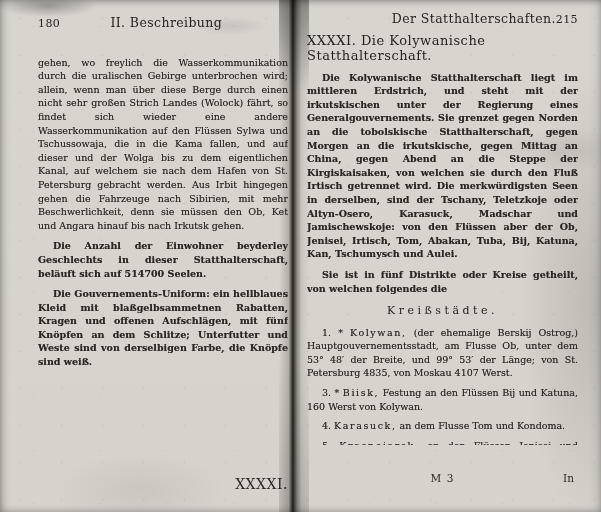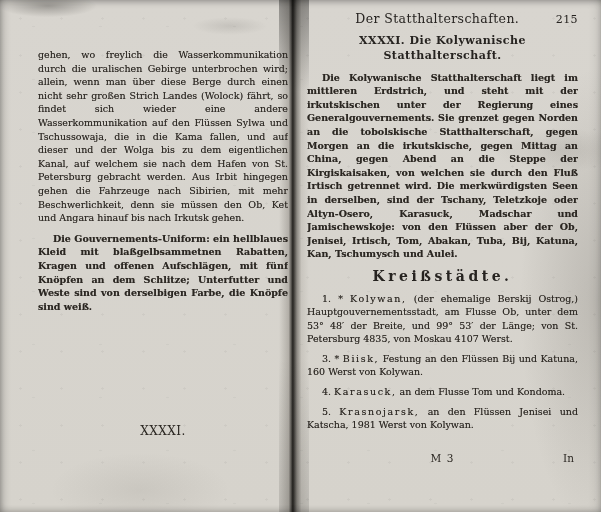--- a/index.html
+++ b/index.html
@@ -47,74 +47,81 @@
   .page{position:absolute;font-size:9.5px;line-height:13.6px;}
   .page-left{left:38px;top:16px;width:250px;}
   .page-right{left:307px;top:12px;width:271px;}
 
   .running-head{
     display:flex;align-items:baseline;
     font-size:12px;letter-spacing:0.4px;color:#262320;
   }
   .running-head .pageno{font-size:11px;}
   .running-head .title{flex:1;text-align:center;font-size:12.5px;}
-  .page-right .running-head .title{text-align:center;}
+  .page-right .running-head .title{text-align:right;}
 
   .body-block{overflow:hidden;}
-  .page-left .body-block{margin-top:32px;height:400px;}
+  .page-left .body-block{margin-top:25px;height:400px;}
   .page-right .body-block{margin-top:6px;height:412px;}
 
   p{margin:0 0 7px 0;text-align:justify;text-shadow:0 0 0.4px rgba(43,39,34,0.55);}
   p.indent{text-indent:15px;font-weight:bold;}
   .section-heading{
-    text-align:center;font-size:11px;line-height:15px;
-    letter-spacing:0.5px;margin:0 0 8px 0;font-weight:bold;color:#262320;
+    text-align:left;font-size:13px;line-height:15px;
+    letter-spacing:0.5px;margin:0 0 8px 0;font-weight:normal;color:#262320;
     text-shadow:none;
   }
   .kreis-heading{
-    text-align:center;font-size:14px;letter-spacing:3.5px;
-    font-weight:bold;margin:9px 0 8px 0;color:#262320;text-shadow:none;
+    text-align:center;font-size:11px;letter-spacing:3.5px;
+    font-weight:normal;margin:9px 0 8px 0;color:#262320;text-shadow:none;
   }
   .entry{text-indent:15px;margin-bottom:6px;}
   .city{letter-spacing:1.6px;}
   .catchword-row-left{
-    position:absolute;left:38px;top:424px;width:250px;text-align:center;
-    font-size:12px;letter-spacing:0.5px;
+    position:absolute;left:38px;top:476px;width:250px;text-align:right;
+    font-size:14px;letter-spacing:0.5px;
   }
   .sig-row{
-    position:absolute;left:307px;top:452px;width:271px;height:14px;
+    position:absolute;left:307px;top:472px;width:271px;height:14px;
     font-size:10.5px;
   }
   .sig-row .sig{position:absolute;left:0;right:0;text-align:center;letter-spacing:1px;}
   .sig-row .catch{position:absolute;right:4px;top:0;}
 </style>
 </head>
 <body>
 
 <div class="scan">
 
   <div class="gutter"></div>
 
   <div class="page page-left">
+    <div class="running-head">
+      <span class="pageno">180</span>
+      <span class="title">II. Beschreibung</span>
+      <span class="pageno">&nbsp;&nbsp;&nbsp;&nbsp;</span>
+    </div>
     <div class="body-block">
       <p>gehen, wo freylich die Wasserkommunikation durch die uralischen Gebirge unterbrochen wird; allein, wenn man über diese Berge durch einen nicht sehr großen Strich Landes (Wolock) fährt, so findet sich wieder eine andere Wasserkommunikation auf den Flüssen Sylwa und Tschussowaja, die in die Kama fallen, und auf dieser und der Wolga bis zu dem eigentlichen Kanal, auf welchem sie nach dem Hafen von St. Petersburg gebracht werden. Aus Irbit hingegen gehen die Fahrzeuge nach Sibirien, mit mehr Beschwerlichkeit, denn sie müssen den Ob, Ket und Angara hinauf bis nach Irkutsk gehen.</p>
+      <p class="indent">Die Anzahl der Einwohner beyderley Geschlechts in dieser Statthalterschaft, beläuft sich auf 514700 Seelen.</p>
       <p class="indent">Die Gouvernements-Uniform: ein hellblaues Kleid mit blaßgelbsammetnen Rabatten, Kragen und offenen Aufschlägen, mit fünf Knöpfen an dem Schlitze; Unterfutter und Weste sind von derselbigen Farbe, die Knöpfe sind weiß.</p>
     </div>
   </div>
   <div class="catchword-row-left">XXXXI.</div>
 
   <div class="page page-right">
     <div class="running-head">
       <span class="pageno">&nbsp;&nbsp;&nbsp;</span>
       <span class="title">Der Statthalterschaften.</span>
       <span class="pageno">215</span>
     </div>
     <div class="body-block">
       <p class="section-heading">XXXXI. Die Kolywanische Statthalterschaft.</p>
       <p class="indent">Die Kolywanische Statthalterschaft liegt im mittleren Erdstrich, und steht mit der irkutskischen unter der Regierung eines Generalgouvernements. Sie grenzet gegen Norden an die tobolskische Statthalterschaft, gegen Morgen an die irkutskische, gegen Mittag an China, gegen Abend an die Steppe der Kirgiskaisaken, von welchen sie durch den Fluß Irtisch getrennet wird. Die merkwürdigsten Seen in derselben, sind der Tschany, Teletzkoje oder Altyn-Osero, Karasuck, Madschar und Jamischewskoje: von den Flüssen aber der Ob, Jenisei, Irtisch, Tom, Abakan, Tuba, Bij, Katuna, Kan, Tschumysch und Aulei.</p>
+      <p class="indent">Sie ist in fünf Distrikte oder Kreise getheilt, von welchen folgendes die</p>
       <p class="kreis-heading">Kreißstädte.</p>
 
       <p class="entry">
         <span>1. *</span>
         <span class="city">Kolywan,</span>
         <span>(der ehemalige Berskij Ostrog,) Hauptgouvernementsstadt, am Flusse Ob, unter dem 53° 48′ der Breite, und 99° 53′ der Länge; von St. Petersburg 4835, von Moskau 4107 Werst.</span>
       </p>
       <p class="entry">
         <span>3. *</span>
         <span class="city">Biisk,</span>

